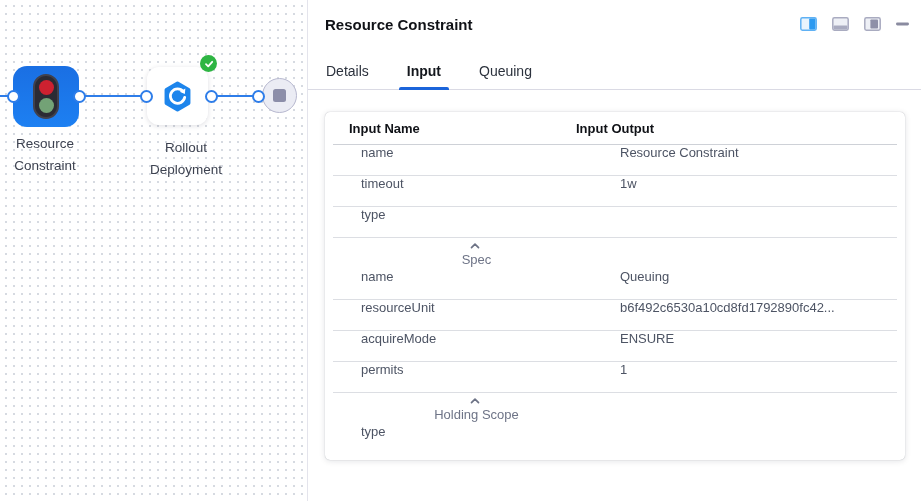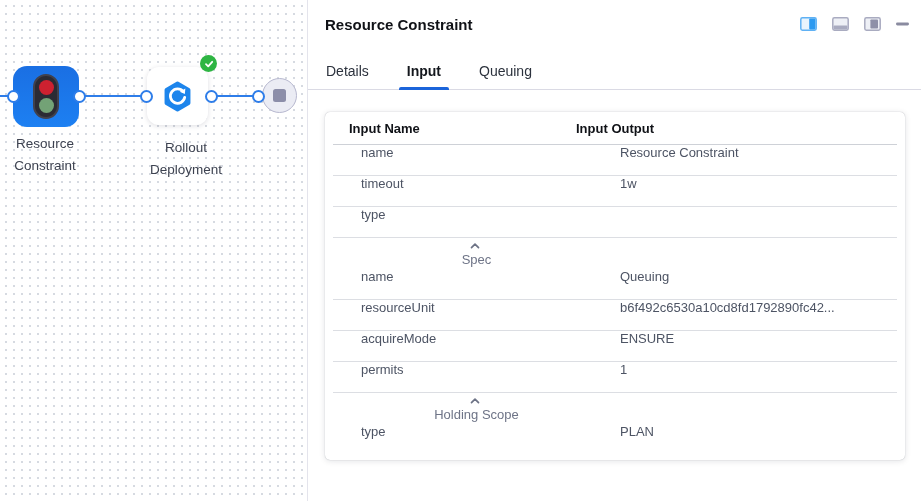--- a/index.html
+++ b/index.html
@@ -199,18 +199,17 @@
                 <svg width="12" height="12" viewBox="0 0 12 12">
                   <path d="M2.5 7.6 L6 4.1 L9.5 7.6" fill="none" stroke="#6d7386" stroke-width="1.7" stroke-linecap="round" stroke-linejoin="round"></path>
                 </svg>
               </span>
               <span>Holding Scope</span>
             </div>
             <div class="c2"></div>
           </div>
           <div class="trow">
             <div class="c1"><span>type</span></div>
-            <div class="c2">PLAN</div>
           </div>
         </div>
     </div>
   </div>
 </div>
 
 </body></html>

